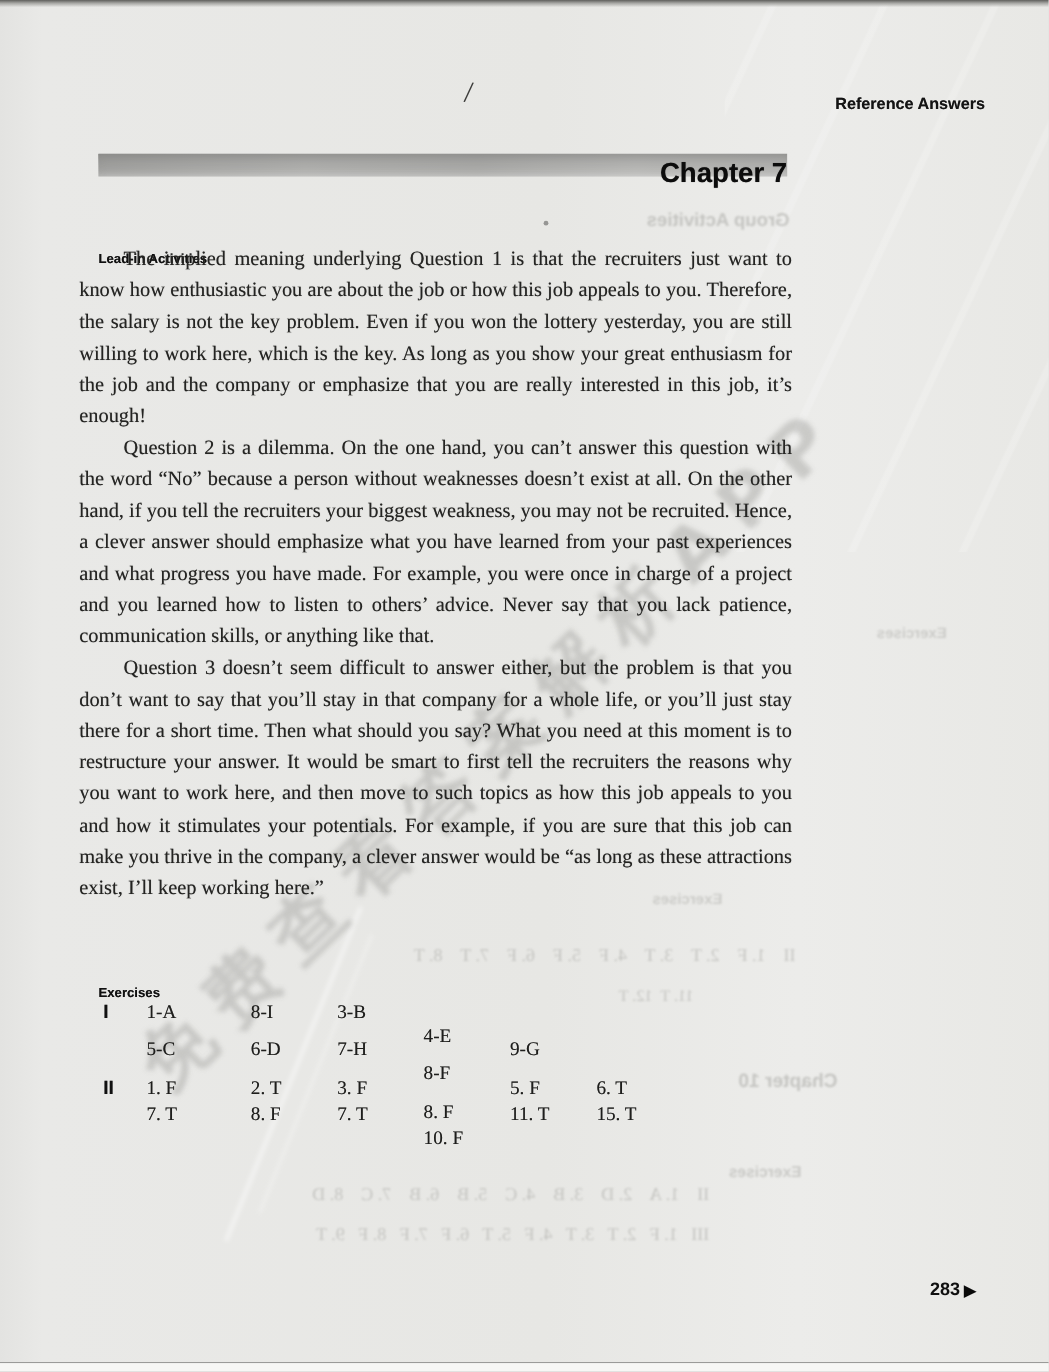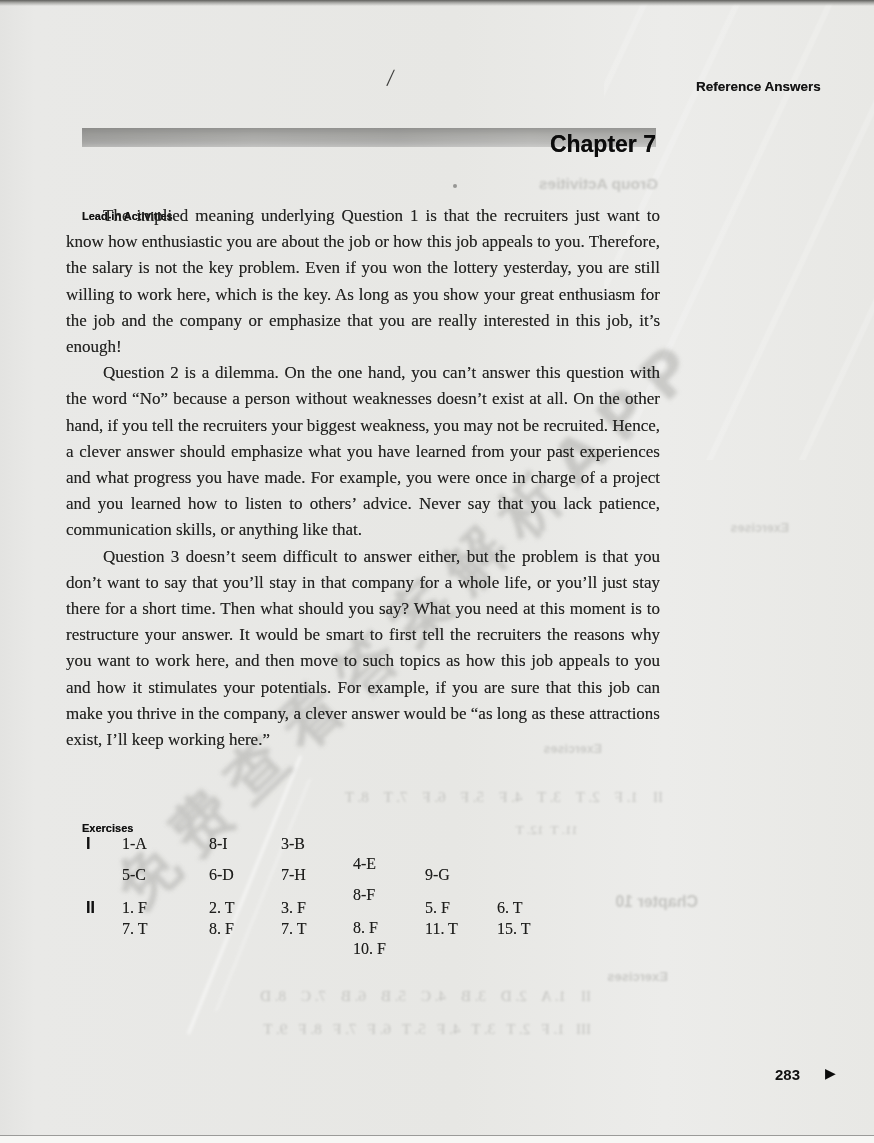--- a/index.html
+++ b/index.html
@@ -56,21 +56,21 @@
   .body-text{position:absolute;left:66px;top:203px;width:594px;font-size:17px;line-height:26.2px;
      color:#242422;text-align:justify;text-shadow:0 0 .6px rgba(30,30,30,.5);}
   .body-text p{margin:0;text-indent:37px;}
   .answers{position:absolute;left:86px;top:835px;width:540px;height:110px;font-size:16px;color:#1e1e1c;
      text-shadow:0 0 .5px rgba(25,25,25,.5);}
   .ans-line{position:absolute;left:0;white-space:nowrap;height:20px;}
   .ans-line.l0{top:0;} .ans-line.l1{top:31px;} .ans-line.l2{top:64px;} .ans-line.l3{top:85px;}
   .numeral{position:absolute;left:0;font-family:"Liberation Sans",sans-serif;font-weight:700;font-size:16px;color:#111;}
   .cell{position:absolute;}
   .cp0{left:36px;} .cp1{left:123px;} .cp2{left:195px;} .cp3{left:267px;margin-top:20px;} .cp4{left:339px;} .cp5{left:411px;}
-  .page-number{position:absolute;left:775px;top:1066px;display:flex;align-items:flex-start;gap:25px;
+  .page-number{position:absolute;left:775px;top:1066px;display:flex;align-items:flex-end;gap:3px;
      font-family:"Liberation Sans",sans-serif;font-weight:700;font-size:15px;color:#101010;}
   .tri{font-family:"DejaVu Sans",sans-serif;font-size:14px;line-height:1;color:#0a0a0a;}
 </style>
 </head>
 <body>
 
 <div class="screen">
   <div class="page">
 
     <div class="streaks"></div>

